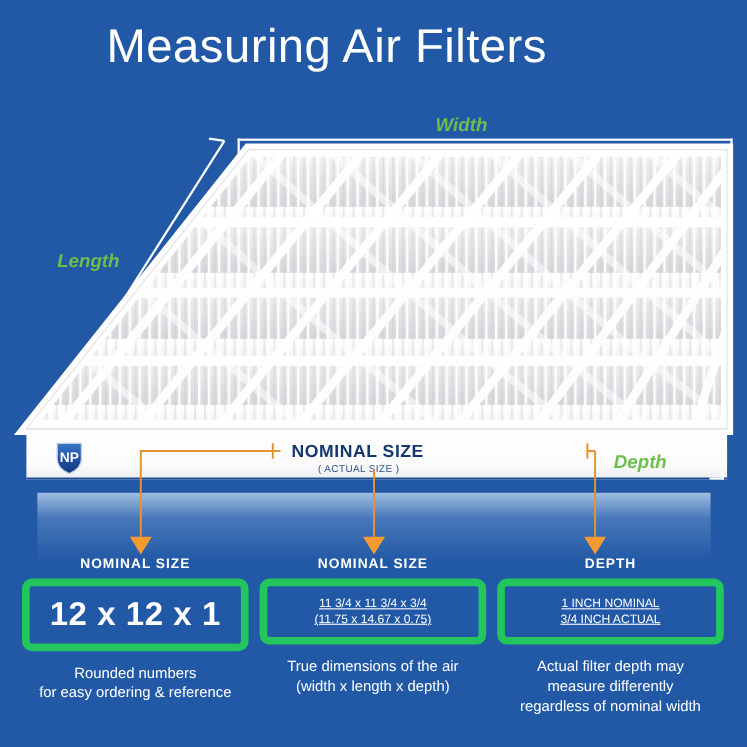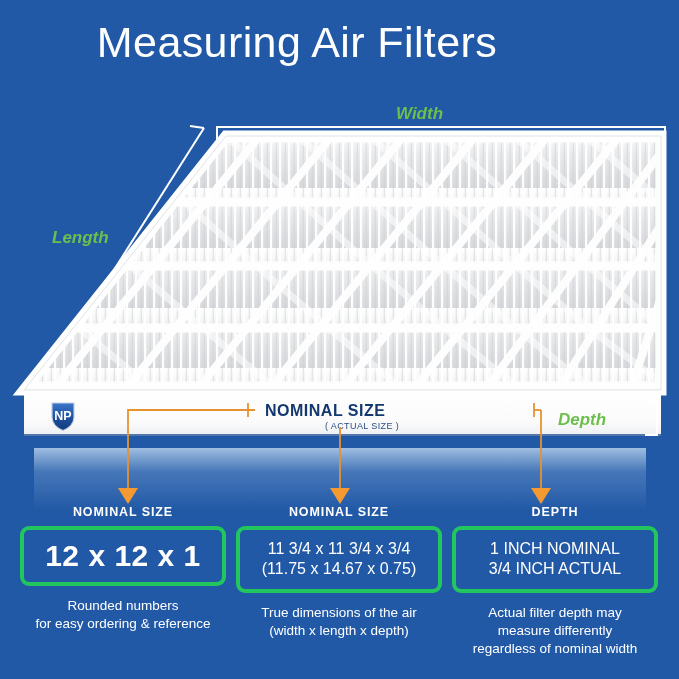--- a/index.html
+++ b/index.html
@@ -77,21 +77,20 @@
     letter-spacing: 0.5px;
     white-space: nowrap;
   }
   #actual-size-sub {
     position: absolute;
     top: 421px; left: 289px;
     color: #2a4f85;
     font-size: 9px;
     letter-spacing: 0.4px;
     white-space: nowrap;
-    margin-left: 36px;
   }
 
   
   #np-logo { position: absolute; top: 400px; left: 48px; }
 
   
   #reflection {
     position: absolute;
     top: 448px; left: 34px; width: 612px; height: 62px;
     background: linear-gradient(to bottom, rgba(190,215,240,0.80) 0%, rgba(120,160,210,0.42) 38%, rgba(34,89,166,0.0) 100%);
@@ -108,33 +107,33 @@
   #col-2 { left: 452px; }
 
   .col-heading {
     color: #ffffff;
     font-size: 12.5px;
     font-weight: bold;
     letter-spacing: 0.9px;
     margin-bottom: 7px;
   }
   .value-box {
-    border: 4px solid #22c55e;
+    border: 7px solid #22c55e;
     border-radius: 9px;
     padding: 9px 6px;
     color: #ffffff;
     box-sizing: border-box;
     min-height: 56px;
     display: flex;
     flex-direction: column;
     justify-content: flex-end;
     align-items: center;
   }
   .value-box.big   { font-size: 30px; font-weight: bold; letter-spacing: 0.5px; }
-  .value-box .line { font-size: 16px; line-height: 1.28; white-space: nowrap; }
+  .value-box .line { font-size: 11px; line-height: 1.28; white-space: nowrap; text-decoration: underline; }
   .caption {
     margin-top: 11px;
     color: #ffffff;
     font-size: 13.5px;
     line-height: 1.34;
   }
 </style>
 </head>
 <body>
 

